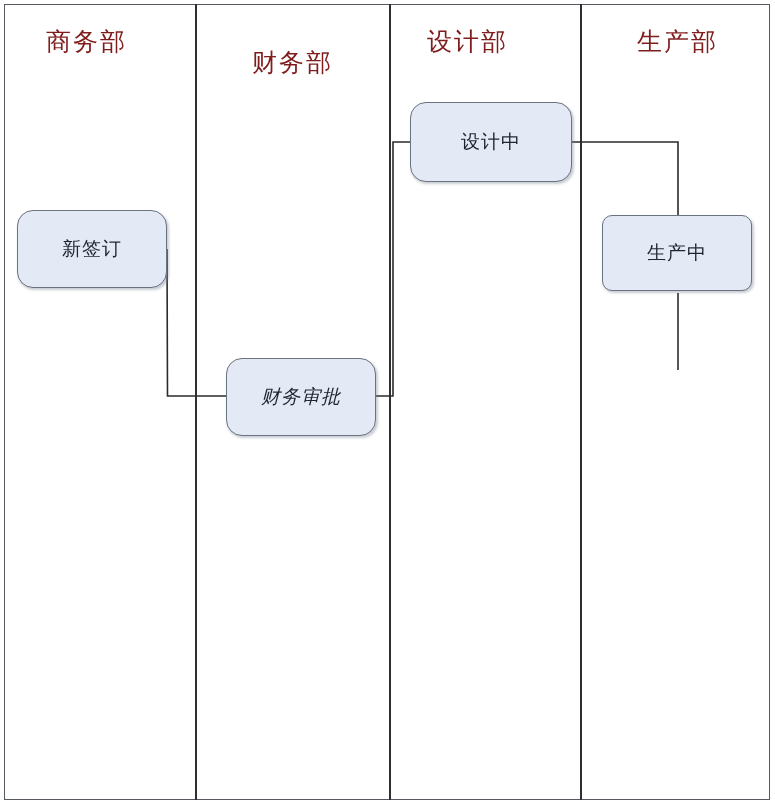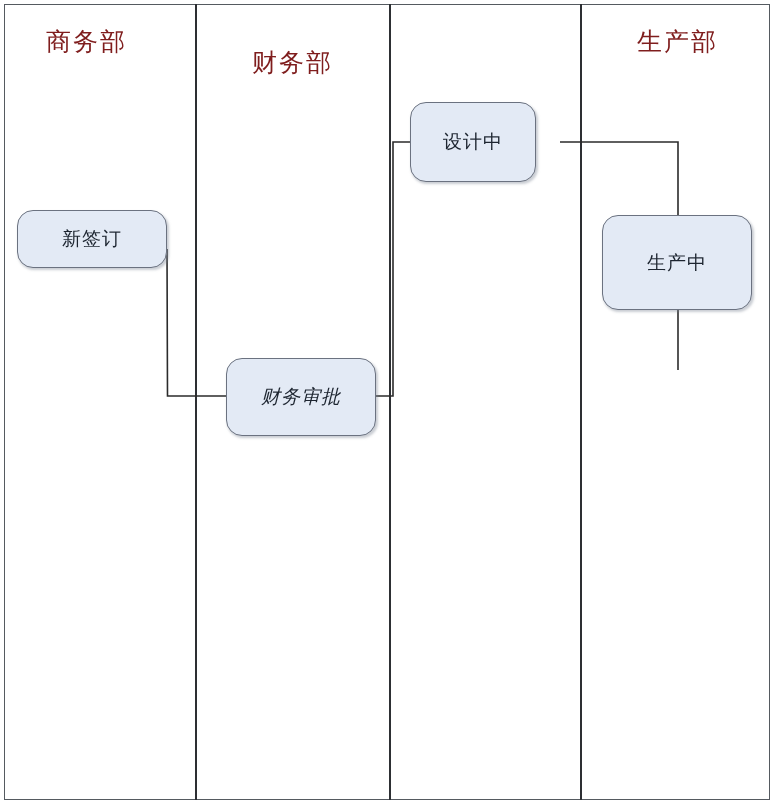--- a/index.html
+++ b/index.html
@@ -94,39 +94,40 @@
 <div id="canvas">
 
   <div class="pool-frame"></div>
 
   <div class="lane-divider" style="left:195px;"></div>
   <div class="lane-divider" style="left:389px;"></div>
   <div class="lane-divider" style="left:580px;"></div>
 
   <div class="lane-title" style="left:46px;">商务部</div>
   <div class="lane-title" style="left:252px;margin-top:21px;">财务部</div>
+  <div class="lane-title" style="left:427px;">设计部</div>
   <div class="lane-title" style="left:637px;text-align:center;">生产部</div>
 
   <svg id="connectors" viewBox="0 0 775 806">
     <path d="M 167 249 L 167.5 396 L 226 396"></path>
     <path d="M 376 396 L 393 396 L 393 142 L 410 142"></path>
     <path d="M 560 142 L 678 142 L 678 215"></path>
     <path d="M 678 293 L 678 370"></path>
   </svg>
 
-  <div class="node" style="left:17px; top:210px; width:150px; height:58px;">
+  <div class="node" style="left:17px; top:210px; width:150px; height:78px;">
     <span class="node-label">新签订</span>
   </div>
 
   <div class="node" style="left:226px; top:358px; width:150px; height:78px;font-style:italic;">
     <span class="node-label">财务审批</span>
   </div>
 
-  <div class="node" style="left:410px; top:102px; width:126px; height:80px;">
+  <div class="node" style="left:410px; top:102px; width:162px; height:80px;">
     <span class="node-label">设计中</span>
   </div>
 
-  <div class="node" style="left:602px; top:215px; width:150px; height:95px;">
+  <div class="node" style="left:602px; top:215px; width:150px; height:76px;border-radius:10px;">
     <span class="node-label">生产中</span>
   </div>
 
 
 </div>
 
 </body></html>

